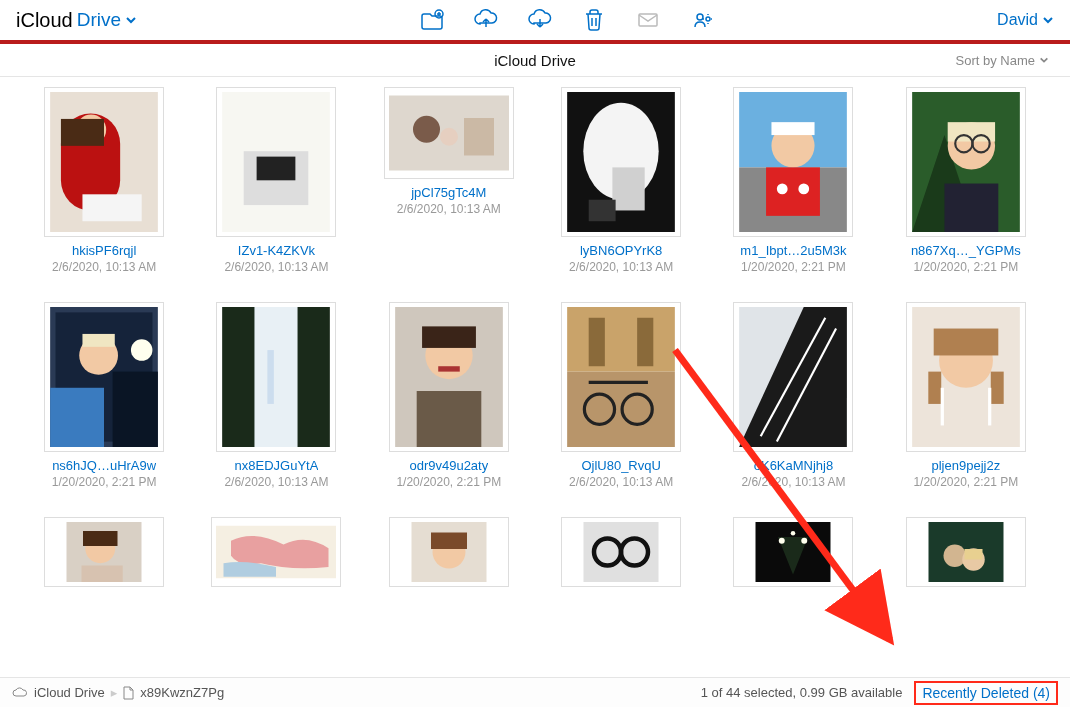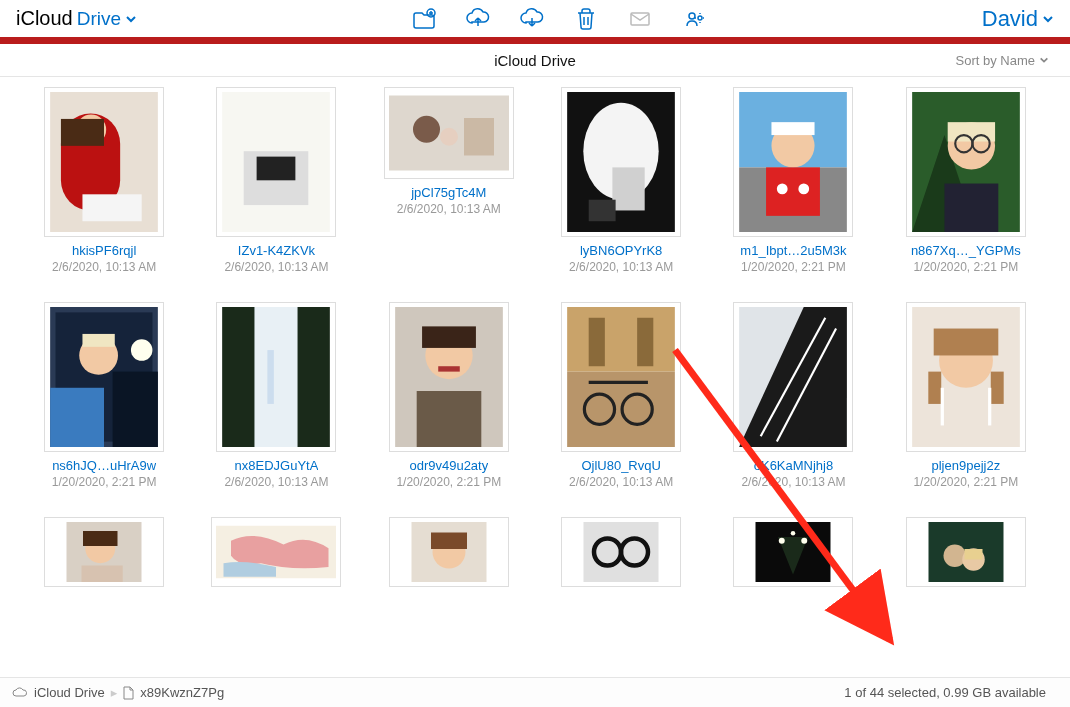--- a/index.html
+++ b/index.html
@@ -10,39 +10,39 @@
     background: #fff;
     width: 1070px;
     height: 707px;
     overflow: hidden;
     position: relative;
   }
   .toolbar {
     display: flex;
     align-items: center;
     height: 44px;
-    border-bottom: 7px solid #b91c1c;
+    border-bottom: 4px solid #b91c1c;
     padding: 0 16px;
   }
   .toolbar-left { flex: 0 0 auto; display: flex; align-items: center; gap: 4px; }
   .toolbar-center { flex: 1 1 auto; display: flex; justify-content: center; gap: 28px; align-items: center; }
   .toolbar-right { flex: 0 0 auto; display: flex; align-items: center; gap: 4px; }
   .brand-icloud { font-weight: 500; font-size: 20px; color: #000; }
   .brand-drive { font-weight: 500; font-size: 19px; color: #0070c9; }
   .chev-down { width: 12px; height: 12px; }
   .chev-down path, .chev-small path { stroke: #0070c9; stroke-width: 2; fill: none; }
   .icon-btn {
     width: 26px; height: 26px;
     display: flex; align-items: center; justify-content: center;
     cursor: pointer;
   }
   .icon-btn svg { width: 26px; height: 26px; }
   .icon-blue path, .icon-blue circle, .icon-blue rect, .icon-blue line { stroke: #0070c9; fill: none; stroke-width: 1.5; }
   .icon-gray path, .icon-gray circle, .icon-gray rect, .icon-gray line { stroke: #bbb; fill: none; stroke-width: 1.5; }
-  .user { font-size: 22px; color: #0070c9; }
+  .user { font-size: 16px; color: #0070c9; }
   .subheader {
     display: flex; align-items: center; justify-content: center;
     position: relative;
     height: 33px;
     border-bottom: 1px solid #e5e5e5;
   }
   .loc-title { font-size: 15px; color: #111; }
   .sort { position: absolute; right: 21px; font-size: 13px; color: #888; display: flex; align-items: center; gap: 4px; cursor: pointer; }
   .sort .chev-small { width: 10px; height: 10px; }
   .sort .chev-small path { stroke: #888; }
@@ -456,13 +456,14 @@
     <span>iCloud Drive</span>
     <span class="crumb-sep">▸</span>
     <svg class="crumb-file" viewBox="0 0 11 14">
         <path d="M1 1h6l3 3v9H1z" fill="none" stroke="#888" stroke-width="1"></path>
         <path d="M7 1v3h3" fill="none" stroke="#888" stroke-width="1"></path>
       </svg>
     <span>x89KwznZ7Pg</span>
   </div>
   <div class="footer-spacer"></div>
   <div class="status">1 of 44 selected, 0.99 GB available</div>
+  <div class="recently">Recently Deleted (4)</div>
 </div>
 
 </body></html>

